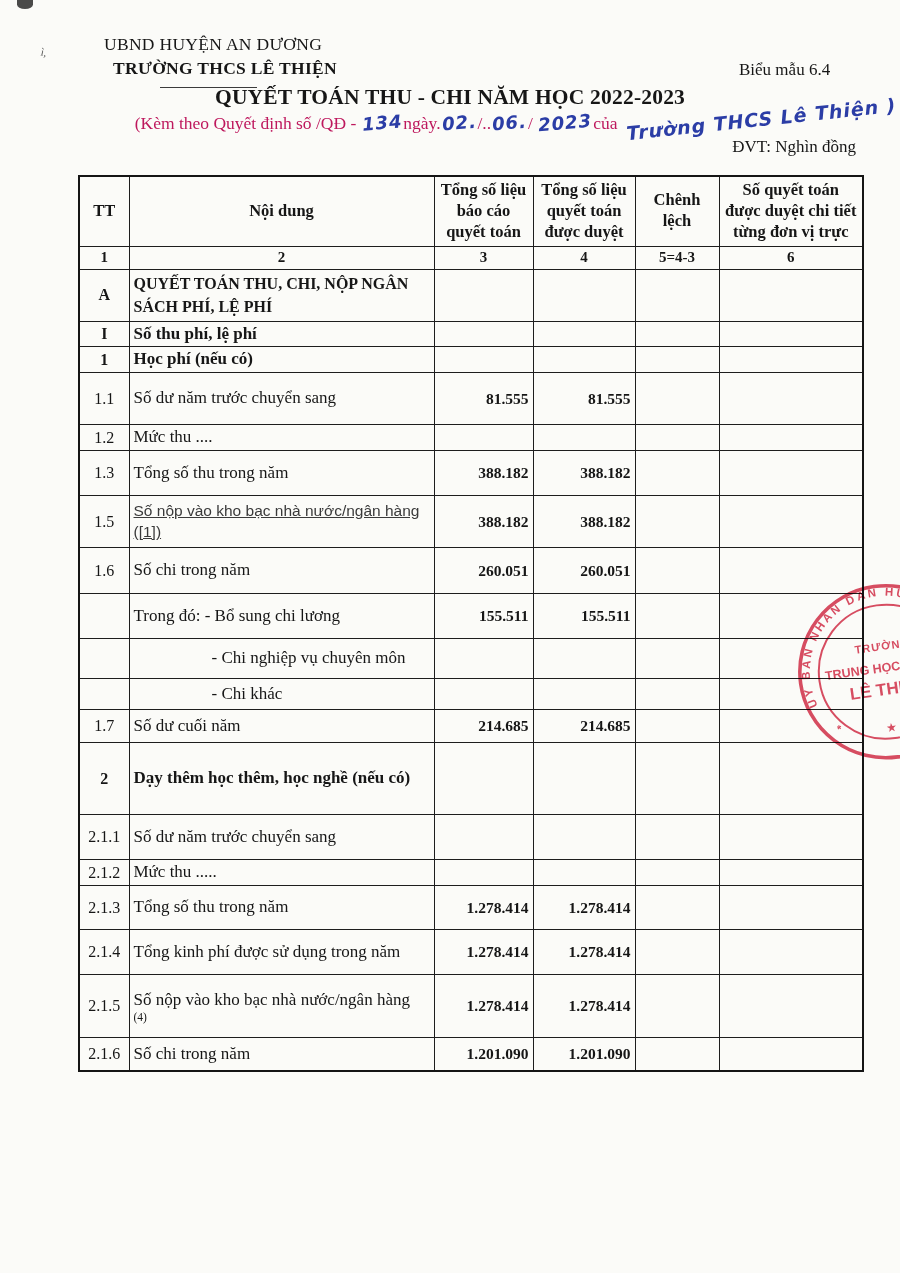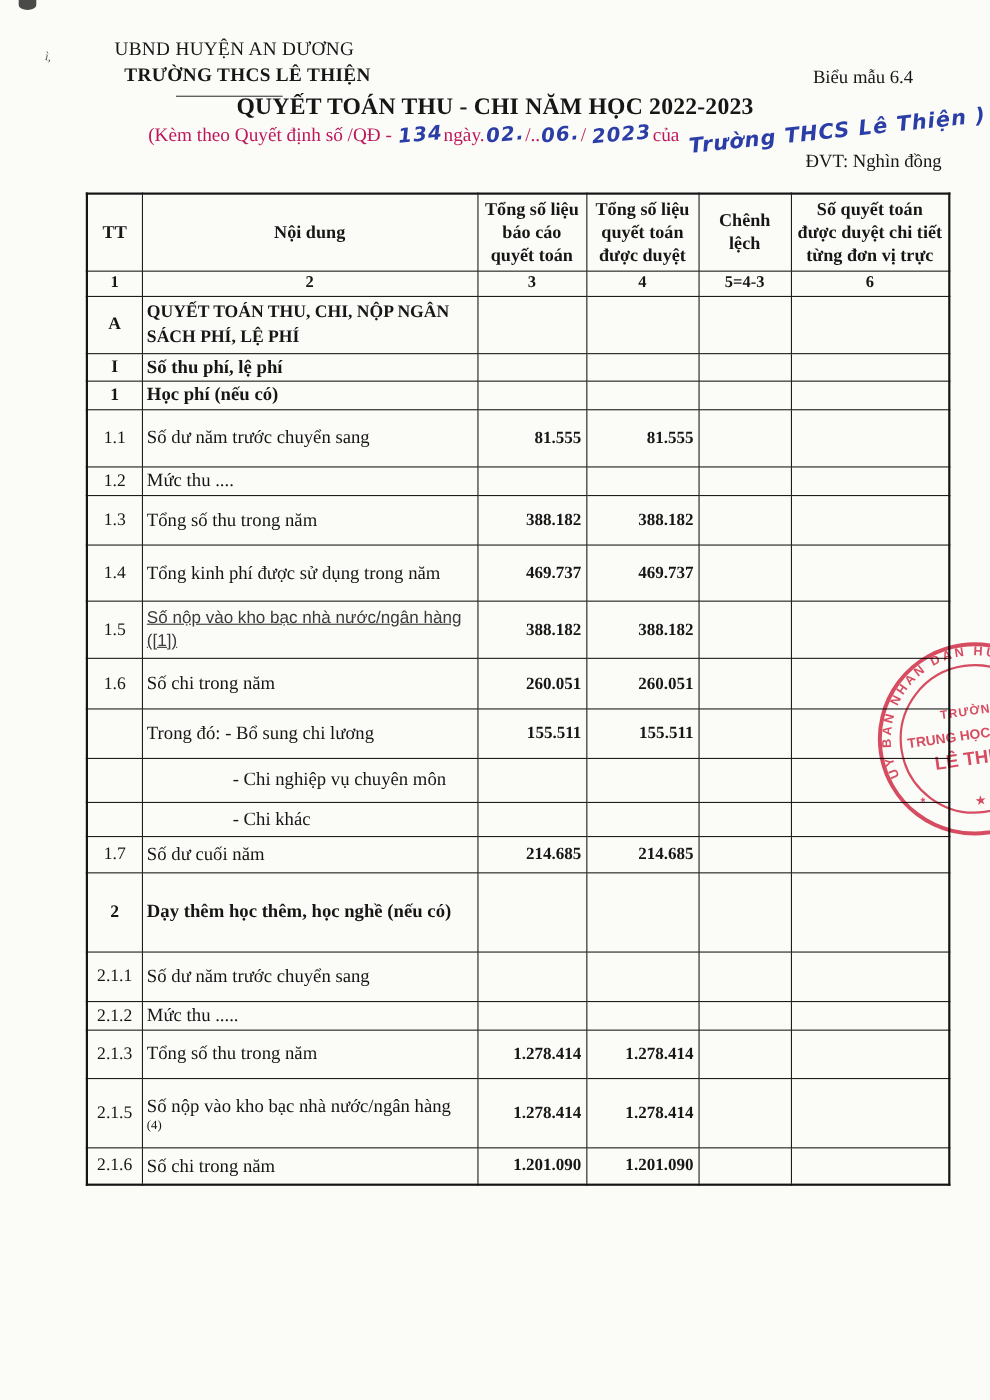--- a/index.html
+++ b/index.html
@@ -134,28 +134,20 @@
           <td class="num"></td>
         </tr>
         <tr style="height: 45px;">
           <td class="tt">1.3</td>
           <td class="lbl ">Tổng số thu trong năm</td>
           <td class="num n3">388.182</td>
           <td class="num n4">388.182</td>
           <td class="num"></td>
           <td class="num"></td>
         </tr>
-        <tr style="height: 51px;">
-          <td class="tt">1.4</td>
-          <td class="lbl ">Tổng kinh phí được sử dụng trong năm</td>
-          <td class="num n3">469.737</td>
-          <td class="num n4">469.737</td>
-          <td class="num"></td>
-          <td class="num"></td>
-        </tr>
         <tr style="height: 52px;">
           <td class="tt">1.5</td>
           <td class="lbl sansu">Số nộp vào kho bạc nhà nước/ngân hàng ([1])</td>
           <td class="num n3">388.182</td>
           <td class="num n4">388.182</td>
           <td class="num"></td>
           <td class="num"></td>
         </tr>
         <tr style="height: 46px;">
           <td class="tt">1.6</td>
@@ -217,20 +209,28 @@
           <td class="tt">2.1.2</td>
           <td class="lbl ">Mức thu .....</td>
           <td class="num n3"></td>
           <td class="num n4"></td>
           <td class="num"></td>
           <td class="num"></td>
         </tr>
         <tr style="height: 44px;">
           <td class="tt">2.1.3</td>
           <td class="lbl ">Tổng số thu trong năm</td>
+          <td class="num n3">1.278.414</td>
+          <td class="num n4">1.278.414</td>
+          <td class="num"></td>
+          <td class="num"></td>
+        </tr>
+        <tr style="height: 45px;">
+          <td class="tt">2.1.4</td>
+          <td class="lbl ">Tổng kinh phí được sử dụng trong năm</td>
           <td class="num n3">1.278.414</td>
           <td class="num n4">1.278.414</td>
           <td class="num"></td>
           <td class="num"></td>
         </tr>
         <tr style="height: 63px;">
           <td class="tt">2.1.5</td>
           <td class="lbl ">Số nộp vào kho bạc nhà nước/ngân hàng<span class="sub2">(4)</span></td>
           <td class="num n3">1.278.414</td>
           <td class="num n4">1.278.414</td>

